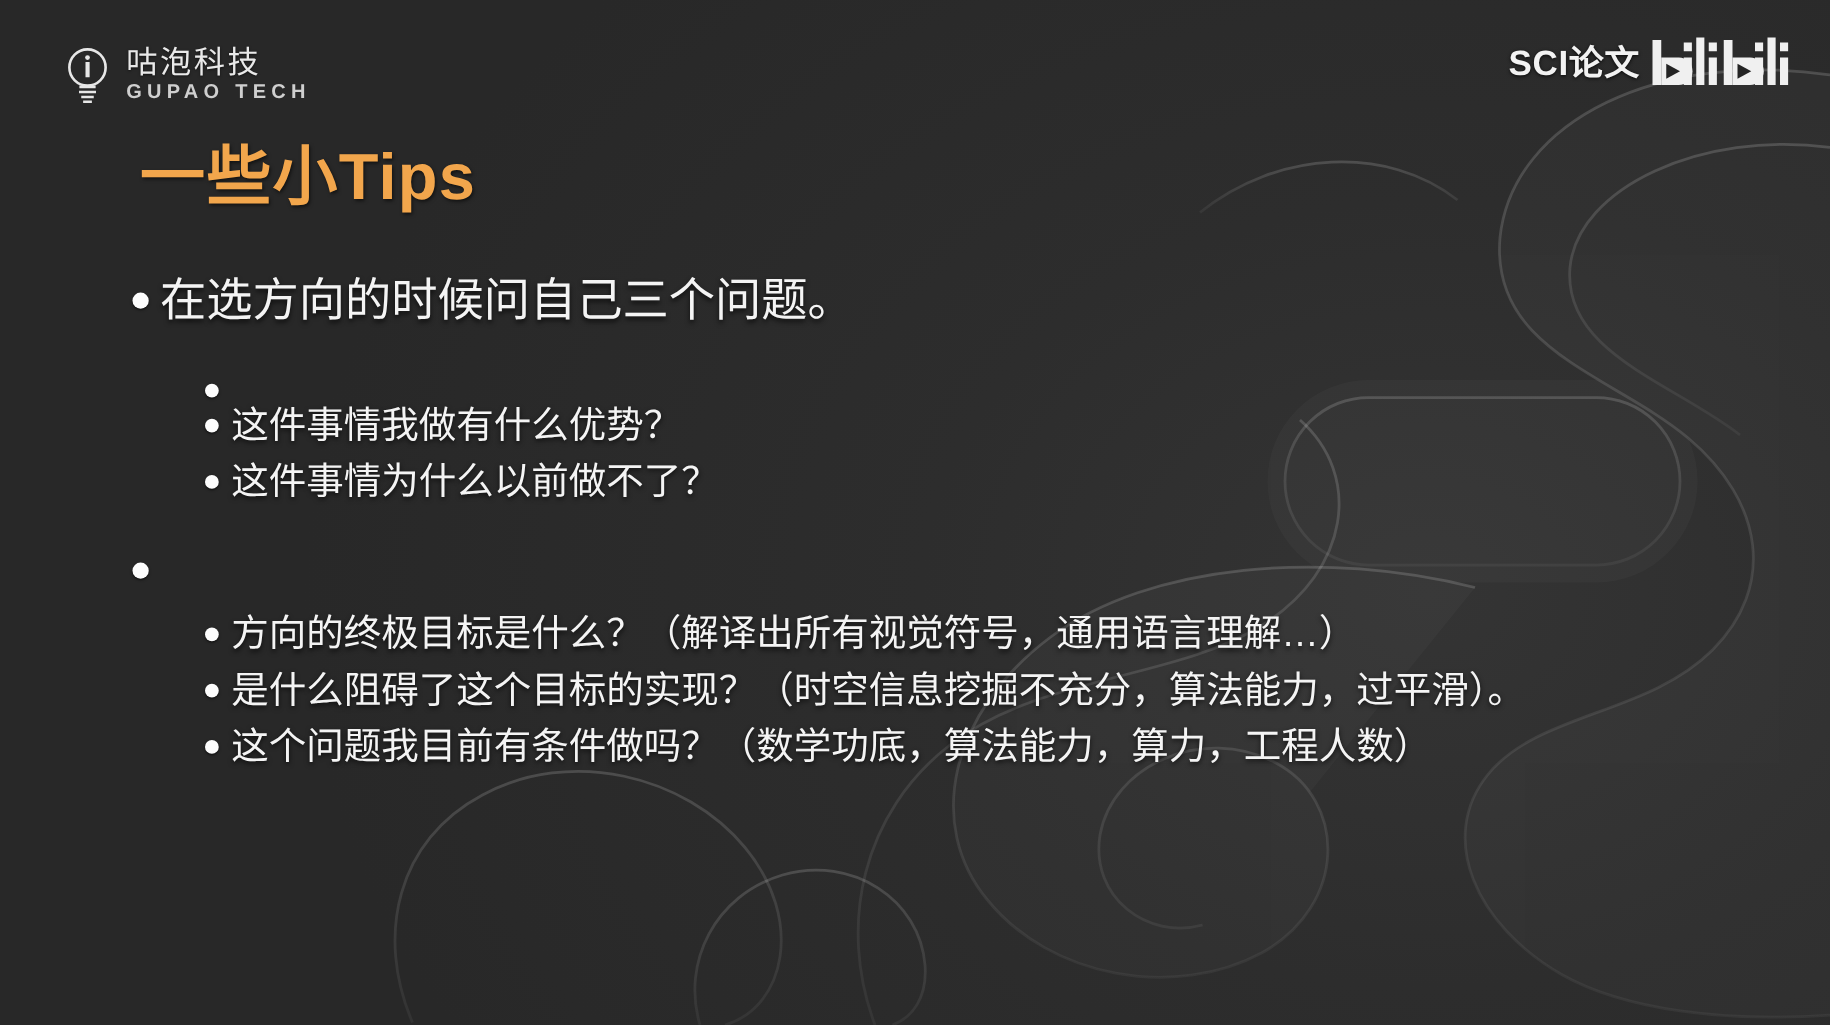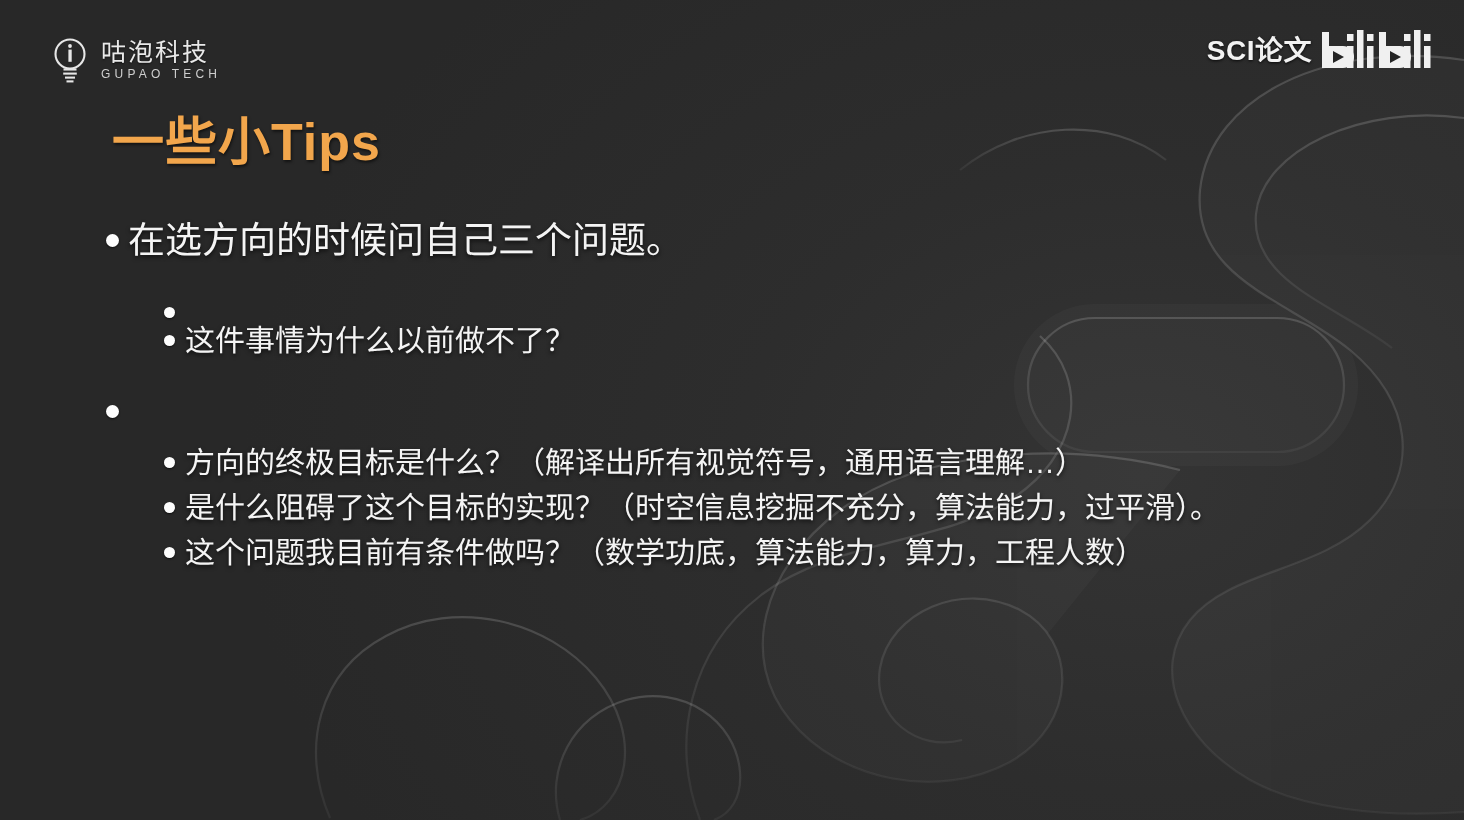--- a/index.html
+++ b/index.html
@@ -52,22 +52,22 @@
   .brand-text { display: flex; flex-direction: column; gap: 3px; }
   .brand-cn {
     font-size: 25px;
     font-weight: normal;
     color: #e9e9e9;
     letter-spacing: 2px;
     line-height: 1;
     text-shadow: 0 1px 2px rgba(0,0,0,.6);
   }
   .brand-en {
-    font-size: 12px;
-    font-weight: normal;
+    font-size: 16px;
+    font-weight: bold;
     color: #cfcfcf;
     letter-spacing: 4.2px;
     line-height: 1;
   }
 
   .header-subtitle {
     position: absolute;
     left: 232px;
     top: 52px;
     font-size: 24px;
@@ -278,20 +278,24 @@
       <span class="btext">在选方向的时候问自己三个问题。</span>
     </div>
 
     <div class="group-gap"></div>
 
     <div class="bullet-row level-2">
       <span class="dot"></span>
     </div>
     <div class="bullet-row level-2">
       <span class="dot"></span>
+      <span class="btext">这件事情我做有什么优势？</span>
+    </div>
+    <div class="bullet-row level-2">
+      <span class="dot"></span>
       <span class="btext">这件事情为什么以前做不了？</span>
     </div>
 
     <div class="group-gap-lg"></div>
 
     <div class="bullet-row level-1">
       <span class="dot"></span>
     </div>
 
     <div class="group-gap"></div>

